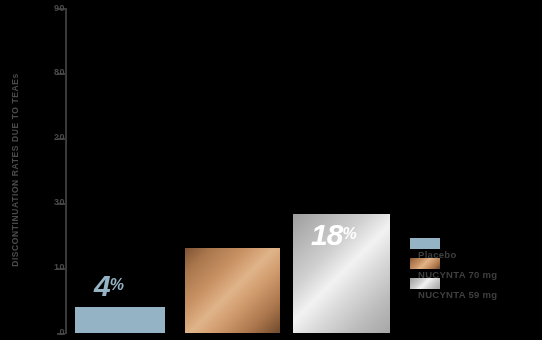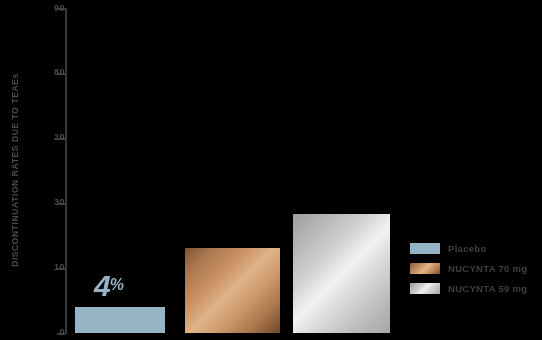--- a/index.html
+++ b/index.html
@@ -127,22 +127,23 @@
   }
 
   
   .legend {
     position: absolute;
     left: 410px;
     top: 238px;
   }
   .legend-row {
     display: flex;
-    align-items: center;
+    align-items: flex-start;
     height: 20px;
+    flex-direction: column;
   }
   .legend-swatch {
     width: 30px;
     height: 11px;
     flex: 0 0 auto;
   }
   .legend-label {
     margin-left: 8px;
     color: #3f3f3f;
     font-size: 9.5px;
@@ -186,20 +187,23 @@
   </div>
 
   <div class="bar bar-placebo" style="left:75px; width:90px; height:26px;"></div>
   <div class="value-label value-outside" style="left:94px; top:271px;">
     <span class="num">4</span><span class="pct">%</span>
   </div>
 
   <div class="bar bar-n50" style="left:185px; width:95px; height:85px;"></div>
 
   <div class="bar bar-n75" style="left:293px; width:97px; height:119px;"></div>
+  <div class="value-label value-inside" style="left:311px; top:220px;">
+    <span class="num">18</span><span class="pct">%</span>
+  </div>
 
   <div class="legend">
     <div class="legend-row">
       <div class="legend-swatch bar-placebo"></div>
       <div class="legend-label">Placebo</div>
     </div>
     <div class="legend-row">
       <div class="legend-swatch bar-n50"></div>
       <div class="legend-label">NUCYNTA 70 mg</div>
     </div>

